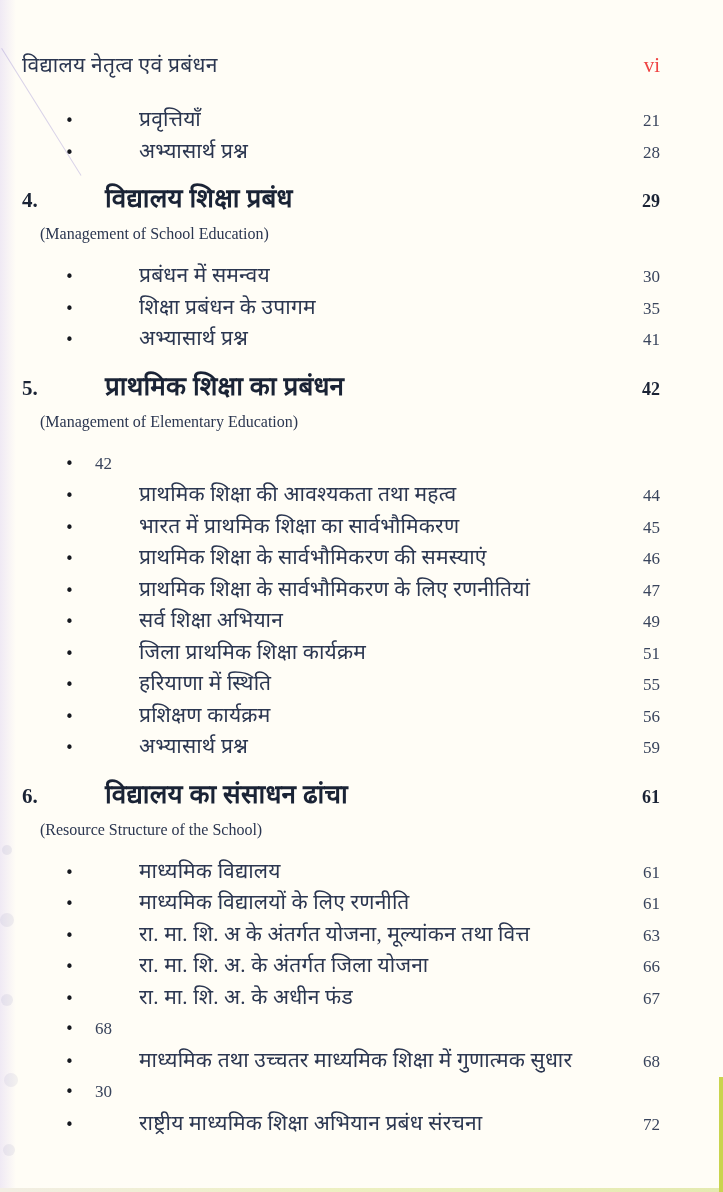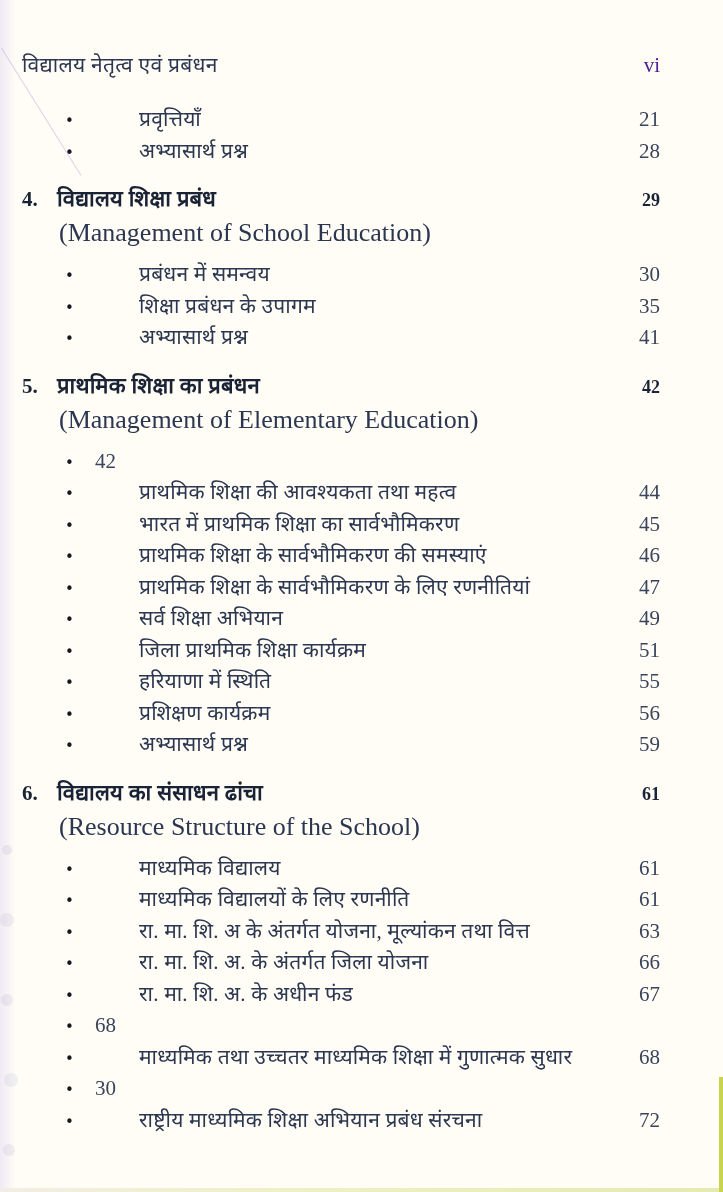--- a/index.html
+++ b/index.html
@@ -48,60 +48,60 @@
     background: #c9d44e;
     pointer-events: none;
   }
 
   
   .running-head {
     display: flex; justify-content: space-between; align-items: baseline;
     font-size: 21px; line-height: 26px;
   }
   .head-title { letter-spacing: 0.3px; }
-  .head-page { font-size: 21px; color: #4c1d95; }
+  .head-page { font-size: 21px; color: #ef4444; }
 
   
   ul.toc-list { list-style: none; margin: 0; padding: 0; }
   ul.toc-list.intro { margin-top: 26px; }
   .toc-item {
     display: flex; align-items: baseline;
     height: 31.5px; line-height: 31.5px;
   }
   .bullet {
     margin-left: 43px; width: 30px; flex: 0 0 30px;
     font-size: 15px; color: #15181f;
     font-family: "DejaVu Sans", sans-serif;
   }
   .item-label {
     flex: 1 1 auto; font-size: 21px; letter-spacing: 0.2px;
     white-space: nowrap; overflow: hidden; margin-left: 44px;
   }
   .item-page {
-    flex: 0 0 auto; font-size: 21px; color: #39445c;
+    flex: 0 0 auto; font-size: 17px; color: #39445c;
     font-family: "Liberation Serif", "DejaVu Serif", serif;
   }
 
   
   .toc-section { margin-top: 16px; }
   .section-head-row { display: flex; align-items: baseline; line-height: 32px; }
   .sec-num {
     flex: 0 0 35px; width: 35px;
     font-weight: 700; font-size: 21px; color: var(--ink-bold, #1a2335);
   }
   .sec-title {
-    flex: 1 1 auto; font-weight: 700; font-size: 22px;
-    color: var(--ink-bold, #1a2335); letter-spacing: 0.2px;
+    flex: 1 1 auto; font-weight: 700; font-size: 26px;
+    color: var(--ink-bold, #1a2335); letter-spacing: 0.2px; margin-left: 48px;
   }
   .sec-page {
     flex: 0 0 auto; font-weight: 700; font-size: 18px;
     color: var(--ink-bold, #1a2335);
   }
   .sec-subtitle {
-    margin-left: 37px; font-size: 26px; line-height: 33px;
+    margin-left: 18px; font-size: 16px; line-height: 33px;
     font-family: "Liberation Serif", "DejaVu Serif", serif;
     color: var(--ink, #2b3650);
   }
   .toc-section ul.toc-list { margin-top: 10px; }
 </style>
 </head>
 <body>
 
 <div class="page" style="--paper: #fffdf6; --ink: #2b3650; --ink-bold: #1a2335;">
   <div class="scan-left-edge"></div>

